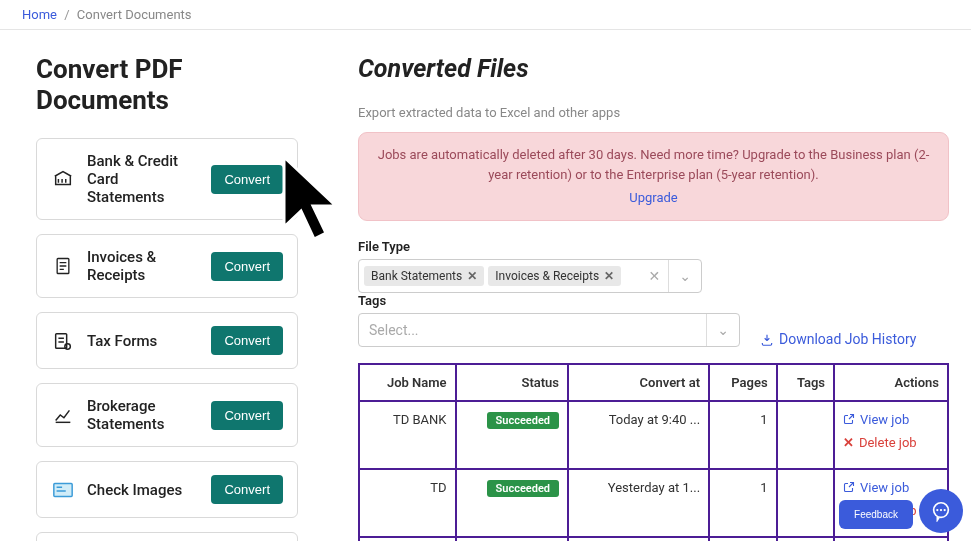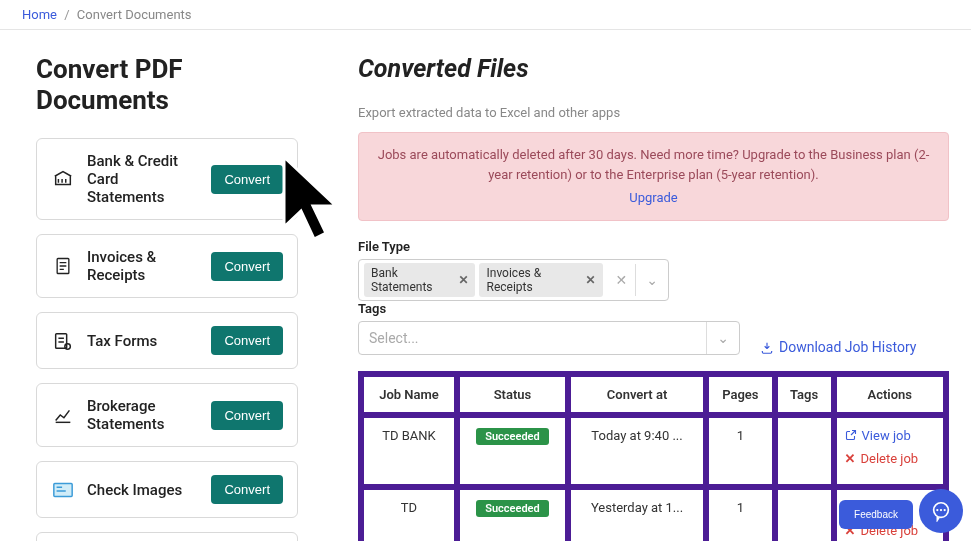--- a/index.html
+++ b/index.html
@@ -11,37 +11,37 @@
 .main { display: flex; padding: 24px 22px 0 36px; gap: 60px; }
 .left { width: 262px; flex-shrink: 0; }
 .left h1 { font-size: 26px; font-weight: 700; color: #222; margin-bottom: 22px; line-height: 1.2; }
 .doc-card { border: 1px solid #d9d9d9; border-radius: 6px; padding: 13px 14px; display: flex; align-items: center; gap: 12px; margin-bottom: 14px; }
 .doc-icon { width: 24px; height: 24px; flex-shrink: 0; display: flex; align-items: center; justify-content: center; }
 .doc-label { flex: 1; font-size: 15px; font-weight: 500; color: #222; line-height: 1.2; }
 .convert-btn { background: #0f766e; color: #fff; border: none; border-radius: 4px; padding: 7px 13px; font-size: 13px; cursor: pointer; }
 .right { flex: 1; min-width: 0; }
 .right h1 { font-size: 25px; font-weight: 700; color: #222; margin-bottom: 22px; font-style: italic; }
 .subtitle { color: #888; font-size: 13px; margin-bottom: 12px; }
-.alert { background: #f8d7da; border: 1px solid #f1c2c7; border-radius: 4px; padding: 12px 18px; color: #9b4a5a; font-size: 13px; margin-bottom: 18px; text-align: center; line-height: 1.5; }
+.alert { background: #f8d7da; border: 1px solid #f1c2c7; border-radius: 9px; padding: 12px 18px; color: #9b4a5a; font-size: 13px; margin-bottom: 18px; text-align: center; line-height: 1.5; }
 .alert a { color: #3b5bdb; text-decoration: none; display: block; margin-top: 4px; }
 .filter-label { font-weight: 600; font-size: 13px; margin-bottom: 5px; color: #222; }
 .filter-row { display: flex; gap: 20px; align-items: flex-end; margin-bottom: 16px; }
 .filter-group { display: flex; flex-direction: column; }
 .select-box { border: 1px solid #ccc; border-radius: 4px; display: flex; align-items: center; min-height: 34px; background: #fff; }
-.select-box.w1 { width: 311px; }
+.select-box.w1 { width: 344px; }
 .select-box.w2 { width: 382px; }
 .chips { display: flex; gap: 4px; padding: 3px 5px; flex: 1; }
 .chip { background: #e8e8e8; border-radius: 3px; padding: 3px 7px; font-size: 12px; display: flex; align-items: center; gap: 5px; }
 .chip .x { color: #666; cursor: pointer; font-weight: 700; }
 .select-clear { color: #aaa; padding: 0 8px; cursor: pointer; }
 .select-caret { border-left: 1px solid #ddd; padding: 8px 10px; color: #aaa; cursor: pointer; }
 .placeholder { color: #aaa; padding: 0 10px; flex: 1; }
 .download-link { color: #3b5bdb; font-size: 14px; text-decoration: none; display: flex; align-items: flex-end; gap: 5px; }
 table { width: 100%; border-collapse: collapse; margin-top: 12px; }
-th, td { text-align: center; padding: 10px 8px; border: 6px solid #4c1d95; font-size: 13px; vertical-align: top; }
+th, td { text-align: right; padding: 10px 8px; border: 2px solid #4c1d95; font-size: 13px; vertical-align: top; }
 th { font-weight: 600; color: #333; }
 .badge { background: #2b9348; color: #fff; border-radius: 3px; padding: 2px 9px; font-size: 11px; font-weight: 600; }
 .action-link { color: #3b5bdb; text-decoration: none; display: flex; align-items: center; gap: 5px; font-size: 13px; margin-bottom: 8px; }
 .action-link.delete { color: #d9413b; }
 .feedback-btn { position: absolute; bottom: 12px; right: 58px; background: #3b5bdb; color: #fff; border: none; border-radius: 6px; padding: 9px 15px; font-size: 10px; cursor: pointer; z-index: 10; }
 .chat-fab { position: absolute; bottom: 8px; right: 8px; width: 44px; height: 44px; border-radius: 50%; background: #3b5bdb; display: flex; align-items: center; justify-content: center; cursor: pointer; z-index: 10; }
 .cursor-overlay { position: absolute; left: 278px; top: 151px; z-index: 50; pointer-events: none; }
 </style>
 </head>
 <body>

